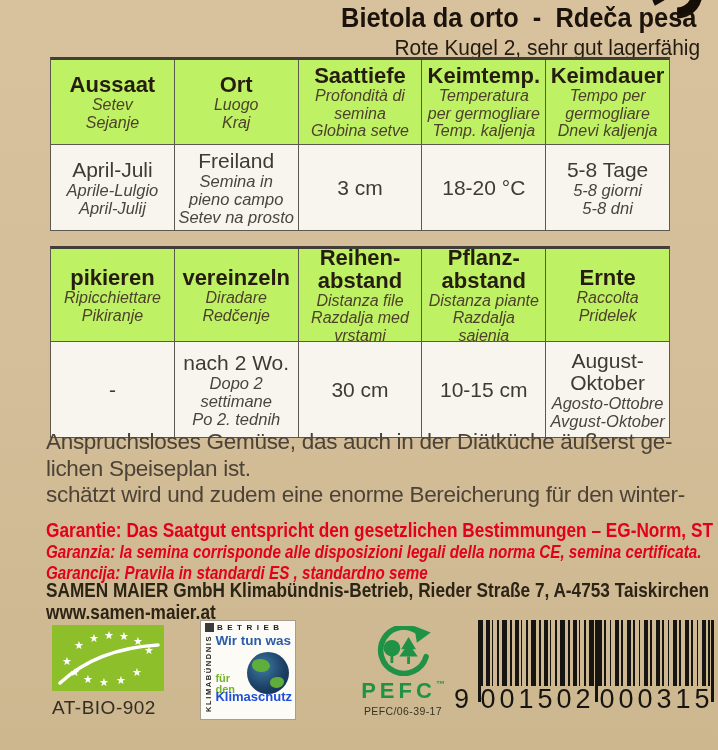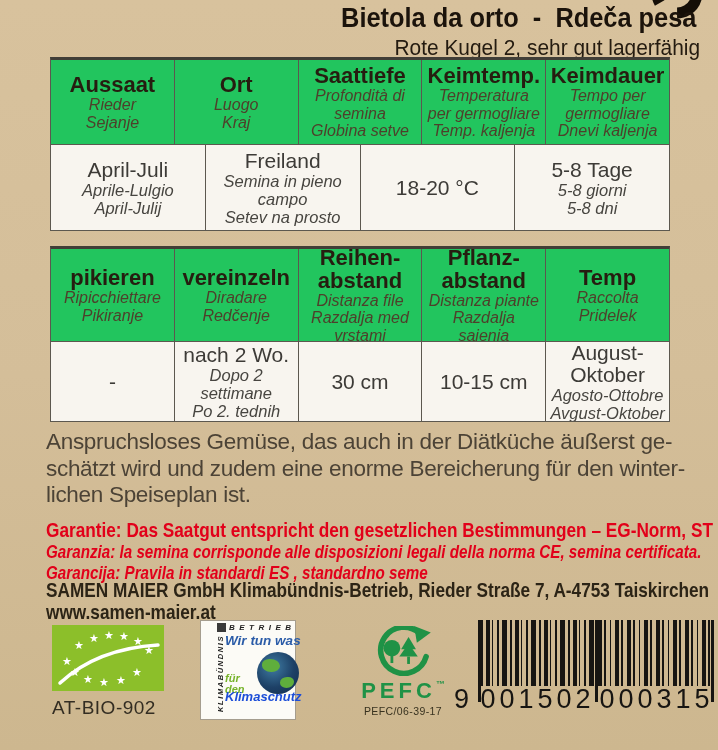--- a/index.html
+++ b/index.html
@@ -12,28 +12,28 @@
   .ring{position:absolute;top:-36px;right:12px;width:58px;height:58px;}
   
   .hdr{position:absolute;top:3px;left:0;right:0;text-align:right;}
   .title{font-size:27px;font-weight:700;color:#1b130b;white-space:pre;transform:scaleX(.94);transform-origin:50% 50%;}
   .subtitle{font-size:22px;color:#241b10;margin-top:1px;transform:scaleX(.95);transform-origin:50% 50%;}
   
   .stable{position:absolute;left:50px;width:620px;background:#f8f5ef;
     border:1px solid #5c584f;border-top:3px solid #413e37;box-sizing:border-box;}
   .t1{top:57px;} .t2{top:246px;}
   .trow{display:flex;}
-  .thead{background:#22c55e;}
+  .thead{background:#bef264;}
   .tcell{flex:1 1 0;border-right:1px solid #5c584f;box-sizing:border-box;
     display:flex;flex-direction:column;justify-content:center;align-items:center;
     text-align:center;padding:3px 3px;overflow:hidden;}
   .tcell:last-child{border-right:none;}
   .tbody .tcell{border-top:1px solid #5c584f;}
   .t1 .thead .tcell{height:84px;} .t1 .tbody .tcell{height:86px;}
-  .t2 .thead .tcell{height:92px;} .t2 .tbody .tcell{height:80px;}
+  .t2 .thead .tcell{height:92px;} .t2 .tbody .tcell{height:96px;}
   .h-de{font-size:22px;font-weight:700;color:#261d10;line-height:23px;white-space:pre-line;}
   .h-sub{font-size:16px;font-style:italic;color:#4e402b;line-height:17.5px;}
   .c-de{font-size:21px;color:#3d3b37;line-height:22px;white-space:pre-line;}
   .c-sub{font-size:16.5px;font-style:italic;color:#474540;line-height:18px;}
   .h-sub:empty,.c-sub:empty{display:none;}
   
   .desc{position:absolute;left:46px;top:429px;width:650px;color:#4c4336;}
   .desc-line{font-size:22.5px;line-height:26.5px;letter-spacing:-.3px;white-space:nowrap;}
   
   .guar{position:absolute;left:46px;top:518px;color:#e2001a;}
@@ -41,21 +41,21 @@
   .g2,.g3{font-style:italic;font-weight:600;font-size:19px;line-height:20.5px;white-space:nowrap;transform:scaleX(.80);transform-origin:0 50%;}
   
   .comp{position:absolute;left:46px;top:579px;color:#2c2416;}
   .comp1,.comp2{font-weight:700;font-size:21px;line-height:22px;white-space:nowrap;transform:scaleX(.82);transform-origin:0 50%;}
   
   .footer{position:absolute;left:46px;top:620px;right:12px;height:110px;}
   .eubio{position:absolute;left:6px;top:5px;width:112px;}
   .eubio-rect{width:112px;height:66px;background:#8cbf2a;}
   .eubio-code{margin-top:6px;font-size:19px;color:#2e2a22;letter-spacing:.5px;color:#332d22;}
   .klima{position:absolute;left:154px;top:0;width:96px;height:100px;background:#fcfbf6;
-    border:1px solid #a59d8e;box-sizing:border-box;padding:2px 15px;font-style:italic;}
+    border:1px solid #a59d8e;box-sizing:border-box;padding:2px 3px;}
   .klima-top{display:flex;align-items:center;gap:3px;font-size:8px;font-weight:700;
     letter-spacing:4.5px;color:#1f1f1f;padding-left:1px;}
   .klima-sq{width:9px;height:9px;background:#3a3a3a;flex:none;}
   .klima-body{display:flex;height:82px;}
   .klima-side{writing-mode:vertical-rl;transform:rotate(180deg);font-size:7.5px;font-weight:700;
     letter-spacing:1.6px;color:#1f1f1f;width:12px;text-align:center;}
   .klima-main{flex:1;position:relative;padding-top:1px;}
   .klima-blue{color:#2b5ca8;font-weight:700;font-size:13.5px;white-space:nowrap;}
   .klima-mid{display:flex;align-items:flex-end;height:46px;}
   .klima-green-sm{color:#76b32a;font-weight:700;font-size:11px;line-height:10.5px;}
@@ -98,21 +98,21 @@
 
   <div class="hdr">
     <div class="title">Bietola da orto  -  Rdeča pesa</div>
     <div class="subtitle">Rote Kugel 2, sehr gut lagerfähig</div>
   </div>
 
   <div class="stable t1">
     <div class="trow thead">
       <div class="tcell">
         <div class="h-de">Aussaat</div>
-        <div class="h-sub">Rieder</div>
+        <div class="h-sub">Setev</div>
         <div class="h-sub">Sejanje</div>
       </div>
       <div class="tcell">
         <div class="h-de">Ort</div>
         <div class="h-sub">Luogo</div>
         <div class="h-sub">Kraj</div>
       </div>
       <div class="tcell">
         <div class="h-de">Saattiefe</div>
         <div class="h-sub">Profondità di semina</div>
@@ -132,20 +132,24 @@
     <div class="trow tbody">
       <div class="tcell">
         <div class="c-de">April-Juli</div>
         <div class="c-sub">Aprile-Lulgio</div>
         <div class="c-sub">April-Julij</div>
       </div>
       <div class="tcell">
         <div class="c-de">Freiland</div>
         <div class="c-sub">Semina in pieno campo</div>
         <div class="c-sub">Setev na prosto</div>
+      </div>
+      <div class="tcell">
+        <div class="c-de">3 cm</div>
+
       </div>
       <div class="tcell">
         <div class="c-de">18-20 °C</div>
 
       </div>
       <div class="tcell">
         <div class="c-de">5-8 Tage</div>
         <div class="c-sub">5-8 giorni</div>
         <div class="c-sub">5-8 dni</div>
       </div>
@@ -170,21 +174,21 @@
         <div class="h-sub">Distanza file</div>
         <div class="h-sub">Razdalja med vrstami</div>
       </div>
       <div class="tcell">
         <div class="h-de">Pflanz-
 abstand</div>
         <div class="h-sub">Distanza piante</div>
         <div class="h-sub">Razdalja sajenja</div>
       </div>
       <div class="tcell">
-        <div class="h-de">Temp</div>
+        <div class="h-de">Ernte</div>
         <div class="h-sub">Raccolta</div>
         <div class="h-sub">Pridelek</div>
       </div>
     </div>
     <div class="trow tbody">
       <div class="tcell">
         <div class="c-de">-</div>
 
       </div>
       <div class="tcell">
@@ -204,22 +208,22 @@
         <div class="c-de">August-
 Oktober</div>
         <div class="c-sub">Agosto-Ottobre</div>
         <div class="c-sub">Avgust-Oktober</div>
       </div>
     </div>
   </div>
 
   <div class="desc">
     <div class="desc-line">Anspruchsloses Gemüse, das auch in der Diätküche äußerst ge-</div>
+    <div class="desc-line">lichen Speiseplan ist.</div>
     <div class="desc-line">schätzt wird und zudem eine enorme Bereicherung für den winter-</div>
-    <div class="desc-line">lichen Speiseplan ist.</div>
   </div>
 
   <div class="guar">
     <div class="g1">Garantie: Das Saatgut entspricht den gesetzlichen Bestimmungen – EG-Norm, ST</div>
     <div class="g2">Garanzia: la semina corrisponde alle disposizioni legali della norma CE, semina certificata.</div>
     <div class="g3">Garancija: Pravila in standardi ES , standardno seme</div>
   </div>
 
   <div class="comp">
     <div class="comp1">SAMEN MAIER GmbH Klimabündnis-Betrieb, Rieder Straße 7, A-4753 Taiskirchen</div>

